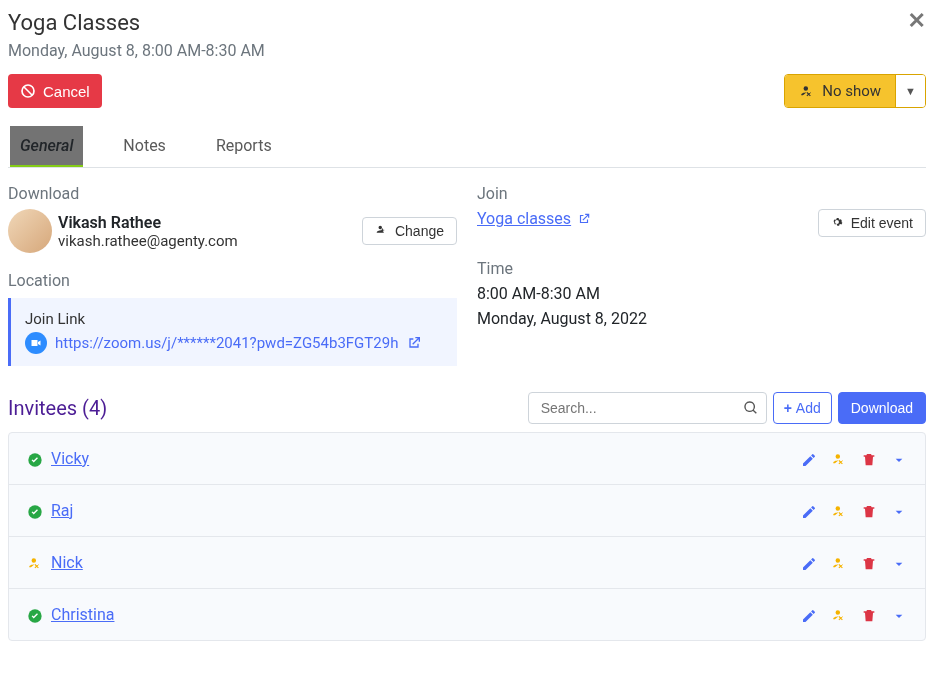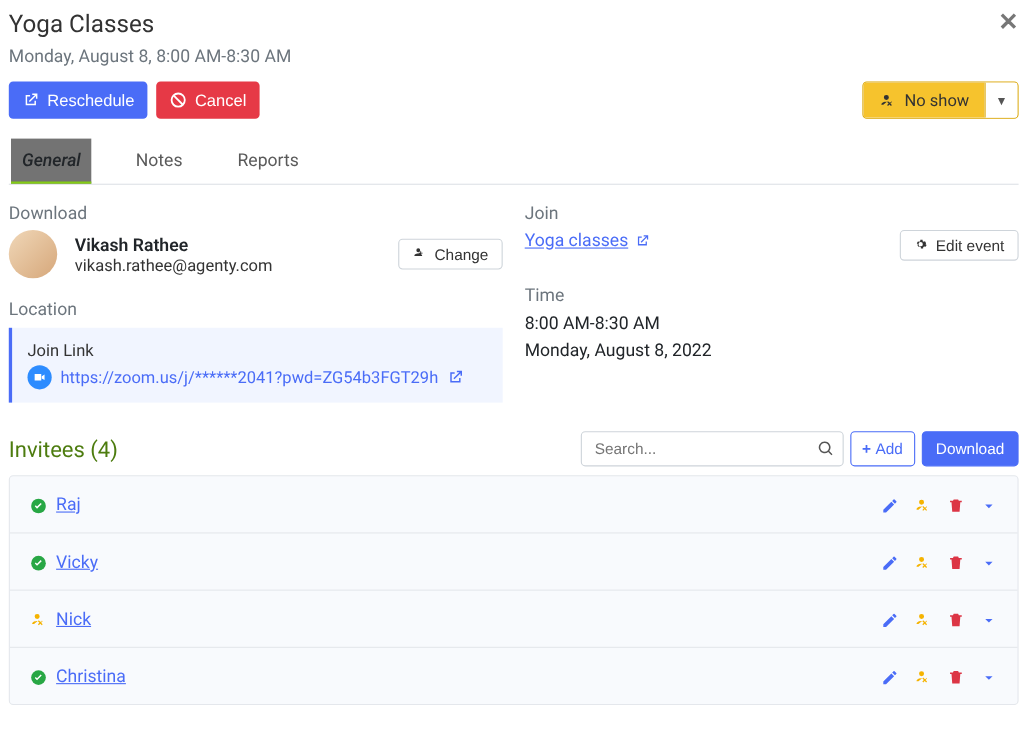--- a/index.html
+++ b/index.html
@@ -107,21 +107,21 @@
     margin-bottom: 6px;
   }
   .organizer-row {
     display: flex;
     align-items: center;
     justify-content: space-between;
   }
   .organizer-left {
     display: flex;
     align-items: center;
-    gap: 16px;
+    gap: 6px;
   }
   .avatar {
     width: 44px;
     height: 44px;
     border-radius: 50%;
     background: linear-gradient(135deg,#f0d7b8,#d6a77a);
     display:inline-block;
     flex-shrink:0;
   }
   .organizer-name { font-weight: 600; font-size: 16px; }
@@ -169,21 +169,21 @@
   }
   .topic-link { color: #4a6cf7; font-size: 16px; display:inline-flex; align-items:center; gap:6px; }
   .time-text { font-size: 16px; margin-top: 6px; }
   .invitees-header {
     display: flex;
     align-items: center;
     justify-content: space-between;
     margin-top: 26px;
     margin-bottom: 8px;
   }
-  .invitees-title { font-size: 20px; color: #4d7c0f; }
+  .invitees-title { font-size: 20px; color: #4c1d95; }
   .inv-actions { display: flex; gap: 6px; align-items: center; }
   .search-wrap {
     position: relative;
     display: inline-flex;
     align-items: center;
   }
   .search-wrap input {
     border: 1px solid #ced4da;
     border-radius: 4px;
     padding: 7px 30px 7px 12px;
@@ -290,26 +290,20 @@
 <div class="header-row">
   <div>
     <h1 class="title">Yoga Classes</h1>
     <div class="subtitle">Monday, August 8, 8:00 AM-8:30 AM</div>
   </div>
   <span class="close">✕</span>
 </div>
 
 <div class="action-row">
   <div style="display:flex; gap:8px;">
-    <button class="btn btn-primary">
-      <svg class="icon" viewBox="0 0 24 24" fill="currentColor">
-          <use href="#i-extlink"></use>
-        </svg>
-      <span>Reschedule</span>
-    </button>
     <button class="btn btn-danger">
       <svg class="icon" viewBox="0 0 24 24">
           <use href="#i-ban"></use>
         </svg>
       <span>Cancel</span>
     </button>
   </div>
   <div class="split-btn">
     <span class="main">
       <svg class="icon" viewBox="0 0 24 24" fill="currentColor">
@@ -402,21 +396,21 @@
     <button class="btn-fill-primary">Download</button>
   </div>
 </div>
 
 <div class="inv-list" id="inv-list">
     <div class="inv-row">
       <div class="inv-left">
         <span class="status-check"><svg class="icon" viewBox="0 0 24 24" fill="currentColor">
             <use href="#i-check-circle"></use>
           </svg></span>
-        <a href="#" class="inv-name">Raj</a>
+        <a href="#" class="inv-name">Vicky</a>
       </div>
       <div class="row-actions">
         <span class="act-edit"><svg class="icon" viewBox="0 0 24 24" fill="currentColor">
             <use href="#i-pencil"></use>
           </svg></span>
         <span class="act-noshow"><svg class="icon" viewBox="0 0 24 24" fill="currentColor">
             <use href="#i-person-noshow"></use>
           </svg></span>
         <span class="act-delete"><svg class="icon" viewBox="0 0 24 24" fill="currentColor">
             <use href="#i-trash"></use>
@@ -424,21 +418,21 @@
         <span class="act-expand"><svg class="icon" viewBox="0 0 24 24" fill="currentColor">
             <use href="#i-chevdown"></use>
           </svg></span>
       </div>
     </div>
     <div class="inv-row">
       <div class="inv-left">
         <span class="status-check"><svg class="icon" viewBox="0 0 24 24" fill="currentColor">
             <use href="#i-check-circle"></use>
           </svg></span>
-        <a href="#" class="inv-name">Vicky</a>
+        <a href="#" class="inv-name">Raj</a>
       </div>
       <div class="row-actions">
         <span class="act-edit"><svg class="icon" viewBox="0 0 24 24" fill="currentColor">
             <use href="#i-pencil"></use>
           </svg></span>
         <span class="act-noshow"><svg class="icon" viewBox="0 0 24 24" fill="currentColor">
             <use href="#i-person-noshow"></use>
           </svg></span>
         <span class="act-delete"><svg class="icon" viewBox="0 0 24 24" fill="currentColor">
             <use href="#i-trash"></use>

